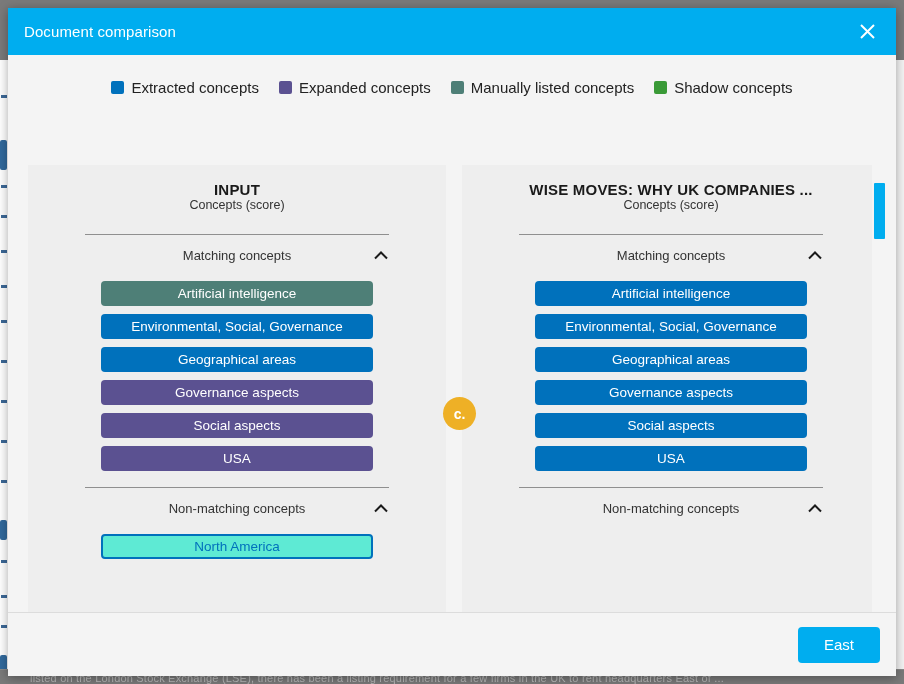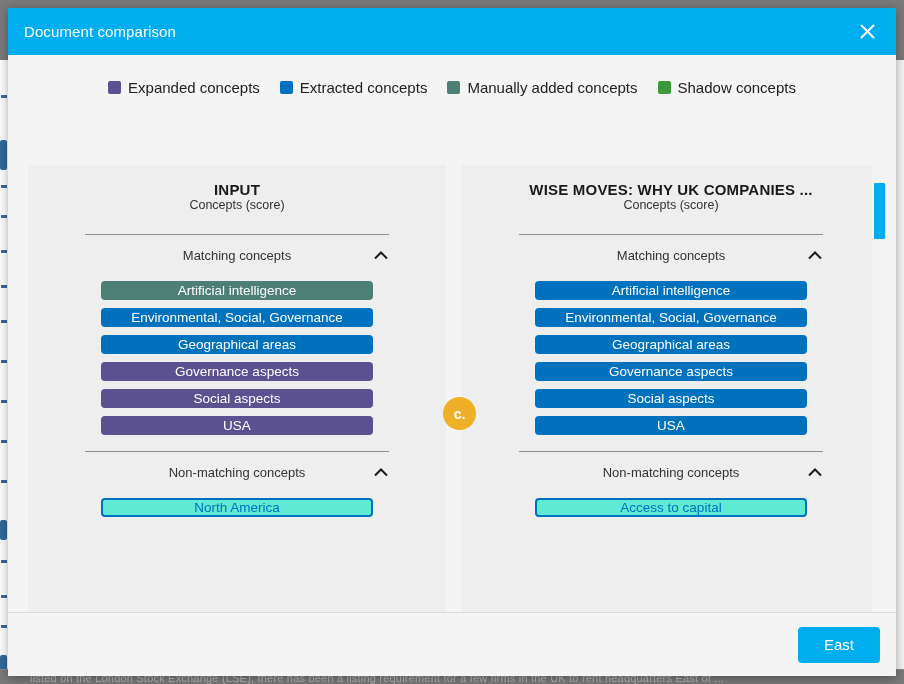--- a/index.html
+++ b/index.html
@@ -150,21 +150,21 @@
     font-size: 13px; color: #333333;
   }
   .chevron {
     position: absolute; right: 0; top: 50%;
     transform: translateY(-50%);
     width: 16px; height: 16px;
     display: flex; align-items: center; justify-content: center;
   }
   .chips { padding: 6px 55px 0 55px; }
   .chip {
-    height: 19px;
+    height: 25px;
     border-radius: 4px;
     display: flex; align-items: center; justify-content: center;
     color: #ffffff;
     font-size: 13.5px;
     margin-bottom: 8px;
     cursor: pointer;
     user-select: none;
     padding: 0 8px;
     white-space: nowrap;
     overflow: hidden;
@@ -263,30 +263,30 @@
         <line x1="3" y1="3" x2="16" y2="16" stroke="#ffffff" stroke-width="2"></line>
         <line x1="16" y1="3" x2="3" y2="16" stroke="#ffffff" stroke-width="2"></line>
       </svg>
     </span>
   </div>
 
   <div id="modal-body">
 
     <div id="legend">
       <div class="legend-item">
+        <span class="legend-swatch" style="background: rgb(0, 113, 188);"></span>
+        <span class="legend-label">Extracted concepts</span>
+      </div>
+      <div class="legend-item">
         <span class="legend-swatch" style="background: rgb(91, 81, 145);"></span>
         <span class="legend-label">Expanded concepts</span>
       </div>
       <div class="legend-item">
-        <span class="legend-swatch" style="background: rgb(0, 113, 188);"></span>
-        <span class="legend-label">Extracted concepts</span>
-      </div>
-      <div class="legend-item">
         <span class="legend-swatch" style="background: rgb(78, 127, 119);"></span>
-        <span class="legend-label">Manually added concepts</span>
+        <span class="legend-label">Manually listed concepts</span>
       </div>
       <div class="legend-item">
         <span class="legend-swatch" style="background: rgb(58, 154, 55);"></span>
         <span class="legend-label">Shadow concepts</span>
       </div>
     </div>
 
     <div id="compare-area">
 
       <div class="panel" style="background: rgb(238, 238, 238);">
@@ -349,23 +349,20 @@
 
         <div class="spacer-rule"></div>
         <div class="section-head">
           <span class="section-head-label">Non-matching concepts</span>
           <span class="chevron">
             <svg width="14" height="9" viewBox="0 0 14 9" aria-hidden="true">
               <polyline points="1,7.5 7,1.5 13,7.5" fill="none" stroke="#1a1a1a" stroke-width="2"></polyline>
             </svg>
           </span>
         </div>
-        <div class="chips">
-          <div class="chip outline" style="border-color: rgb(0, 113, 188); color: rgb(0, 113, 188);">Access to capital</div>
-        </div>
       </div>
     </div>
 
     <div id="badge-c" class="badge" style="background: rgb(238, 176, 38);">c.</div>
 
     <div id="scroll-track"></div>
     <div id="scroll-thumb" style="background: rgb(0, 173, 239);"></div>
   </div>
 
   <div id="modal-footer">

